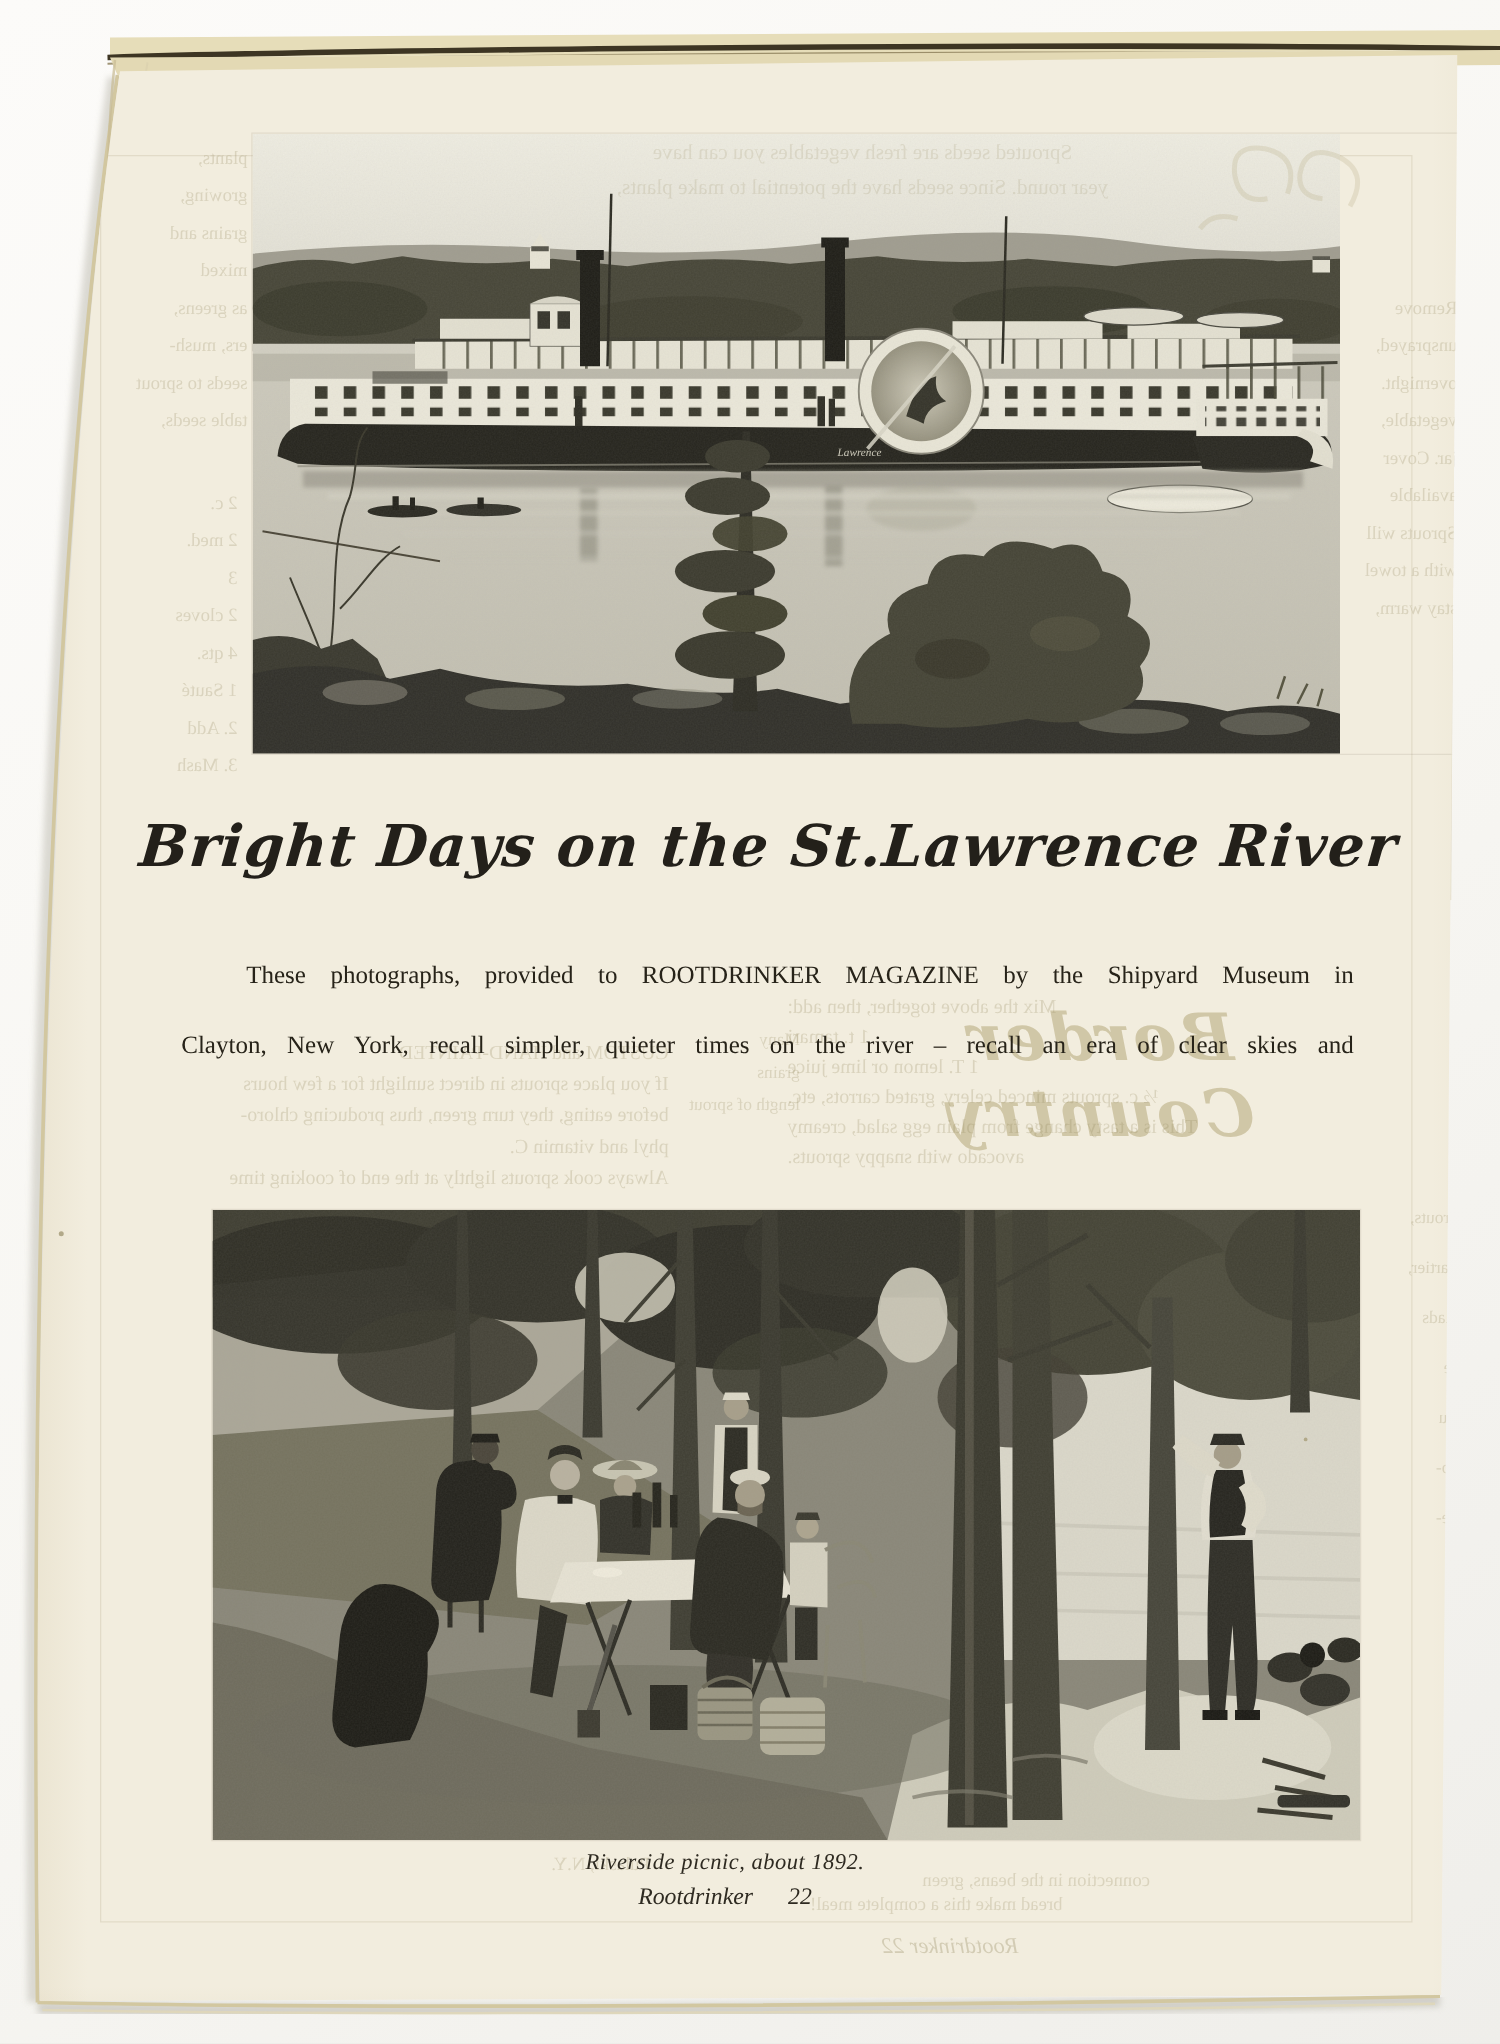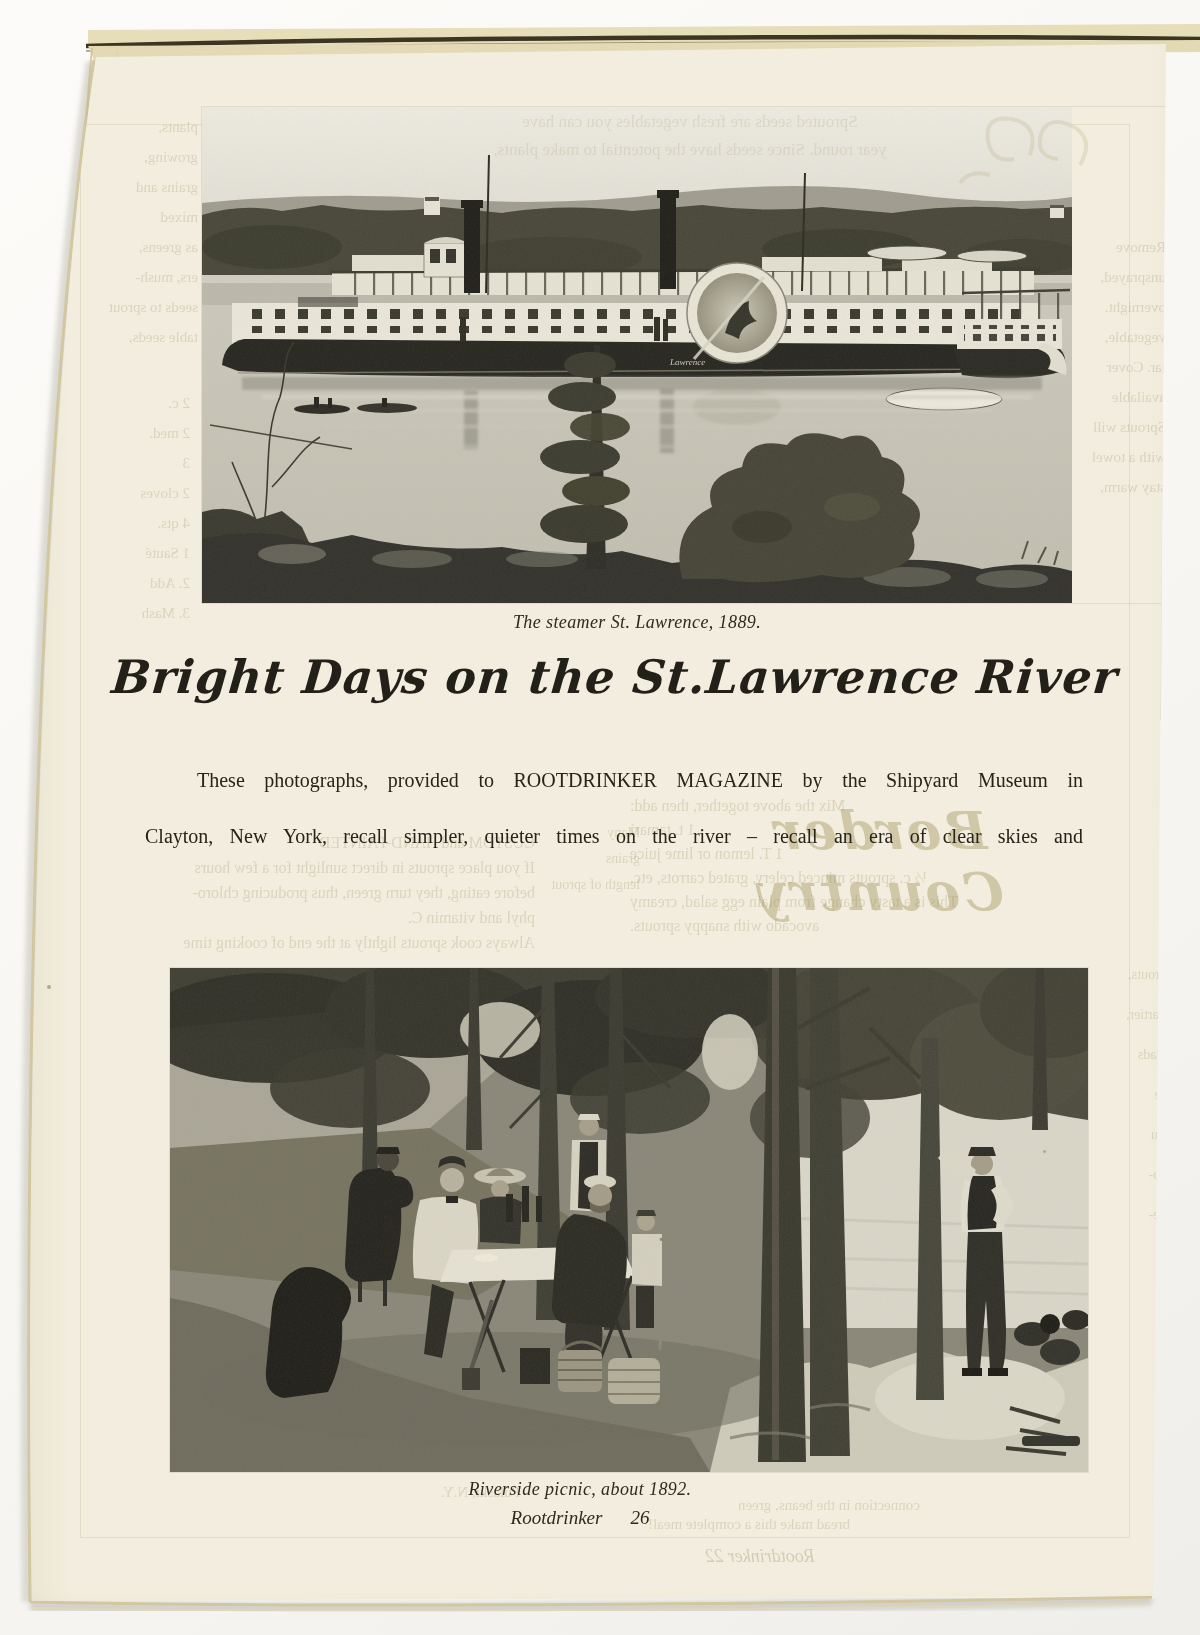--- a/index.html
+++ b/index.html
@@ -323,33 +323,32 @@
           <ellipse cx="906" cy="352" rx="14" ry="10" fill="#2b2a22"></ellipse>
           <circle cx="880" cy="356" r="10" fill="#1d1c16"></circle>
           <path d="M840,440 l50,14 M850,462 l46,8 M836,480 l60,6" stroke="#3b392e" stroke-width="4"></path>
           <rect x="852" y="468" width="58" height="10" rx="4" fill="#33322a"></rect>
         </g>
         <path d="M640,440 q30,-8 60,2 M560,470 q40,-10 80,0" stroke="#7b7869" stroke-width="3" opacity=".7" fill="none"></path>
         <rect width="918" height="504" filter="url(#grain2)" opacity=".5"></rect>
       </svg>
     </figure>
 
-    <figcaption class="caption caption-steamer">The steamer St. Lawrence, 1889.</figcaption>
 
     <h1 class="headline">Bright Days on the St.Lawrence River</h1>
 
     <div class="bodytext">
       <div class="jline l1">These photographs, provided to ROOTDRINKER MAGAZINE by the Shipyard Museum in</div>
       <div class="jline">Clayton, New York, recall simpler, quieter times on the river – recall an era of clear skies and</div>
     </div>
 
     <figcaption class="caption caption-picnic">Riverside picnic, about 1892.</figcaption>
 
     <div class="footer">
-      <span>Rootdrinker</span><span class="num">26</span>
+      <span>Rootdrinker</span><span class="num">22</span>
     </div>
 
     <div class="ghost g18" style="left:340px;top:112px;width:700px;text-align:center;font-size:17px">Sprouted seeds are fresh vegetables you can have</div>
     <div class="ghost g18" style="left:340px;top:140px;width:700px;text-align:center;font-size:17px">year round. Since seeds have the potential to make plants,</div>
 
     <svg class="ghost g25" style="left:950px;top:105px" width="160" height="90">
       <path d="M30,60 q-16,-28 10,-40 q26,-10 30,14 q2,18 -18,20 M80,50 q-10,-30 18,-36 q28,-4 24,22 q-4,22 -26,18 M120,70 q20,-6 30,8" stroke="#b6ab82" stroke-width="4" fill="none"></path>
     </svg>
 
     <div class="ghost ghost-col g25" style="left:98px;top:112px;width:100px;text-align:left">

